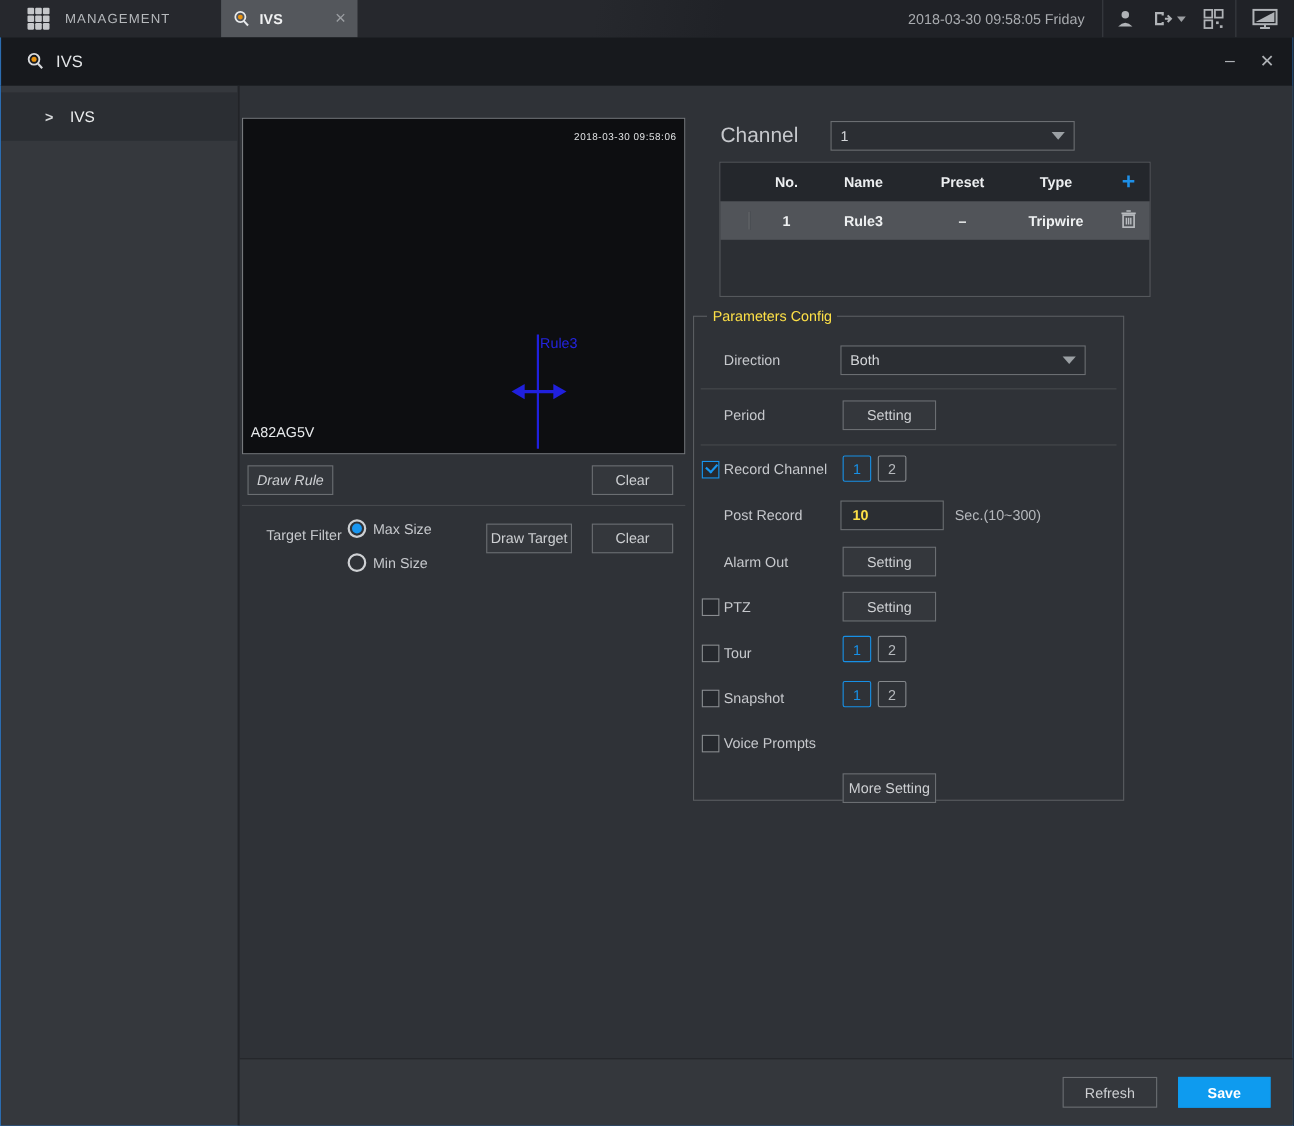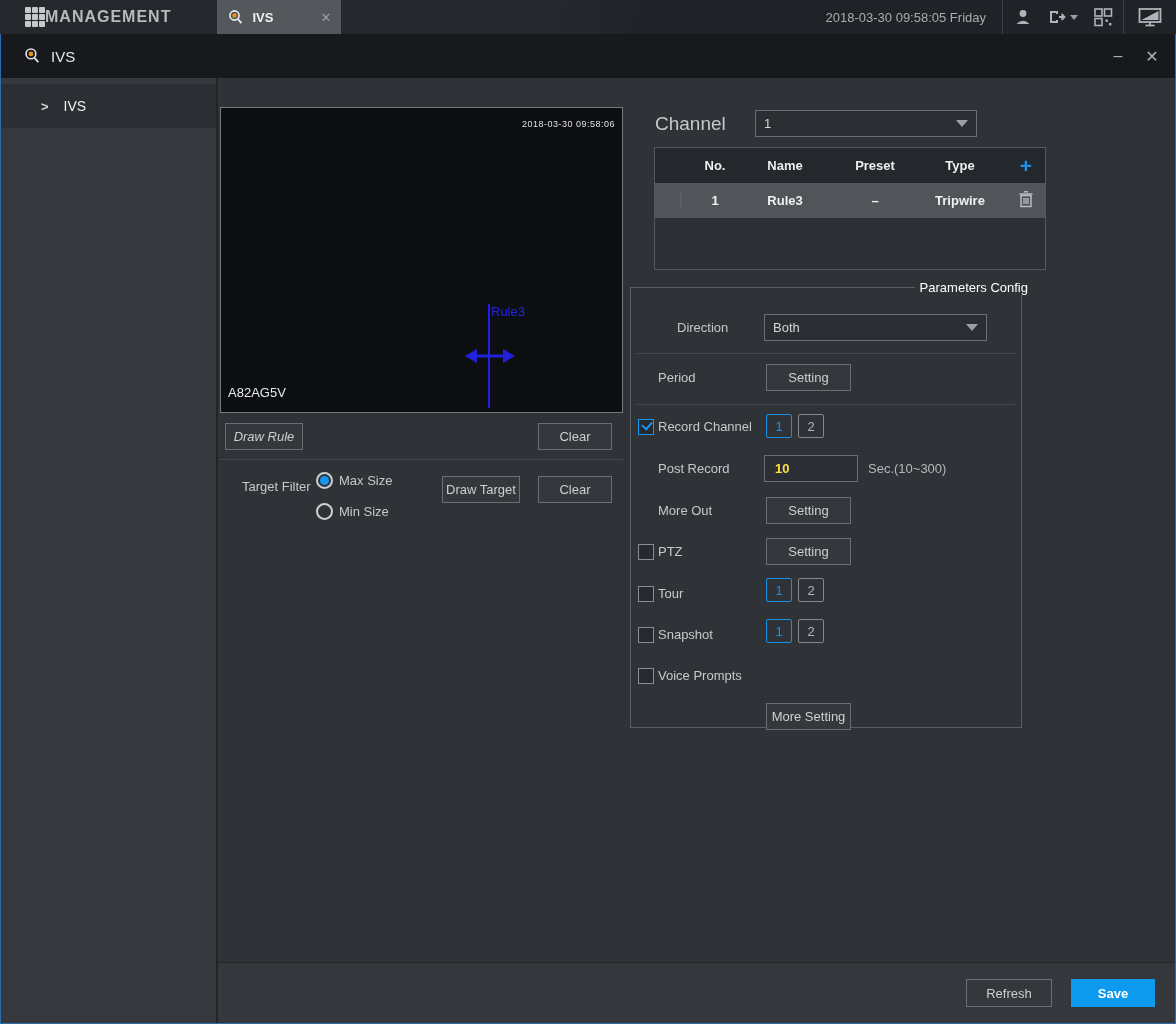--- a/index.html
+++ b/index.html
@@ -7,21 +7,21 @@
   body { font-family:"Liberation Sans","DejaVu Sans",sans-serif; }
   .app { position:relative; width:1176px; height:1024px; overflow:hidden; background:#2f3237; }
 
   
   .topbar { position:absolute; left:0; top:0; width:1176px; height:34px;
     background:linear-gradient(100deg,#26282d 0%,#26282d 46%,#202227 56%,#202227 100%);
     display:flex; align-items:center; }
   .grid-icon { display:grid; grid-template-columns:repeat(3,6px); grid-template-rows:repeat(3,6px);
     gap:1px; margin-left:25px; }
   .grid-icon span { background:#c6c8cb; border-radius:1px; }
-  .mgmt-label { color:#b7babd; font-size:16px; font-weight:bold; letter-spacing:1px; }
+  .mgmt-label { color:#b7babd; font-size:12px; font-weight:normal; letter-spacing:1px; margin-left:14px; }
   .tab-active { height:34px; margin-left:46px; width:124px; background:#54575c;
     display:flex; align-items:center; padding:0 10px; }
   .tab-active .tab-label { color:#f0f1f2; font-size:13px; font-weight:bold; margin-left:8px; }
   .tab-close { margin-left:auto; color:#9b9ea2; font-size:13px; cursor:default; }
   .topbar-right { margin-left:auto; display:flex; align-items:center; height:100%; }
   .datetime { color:#a8abaf; font-size:13px; margin-right:16px; }
   .tb-sep { width:1px; height:34px; background:#3a3d42; }
   .tb-icon { display:flex; align-items:center; justify-content:center; width:40px; height:34px; }
   .caret-s { width:0; height:0; border-left:4px solid transparent; border-right:4px solid transparent;
     border-top:5px solid #9b9ea2; margin-left:2px; }
@@ -88,21 +88,21 @@
   .checkbox { width:16px; height:16px; border:1px solid #8a8d91; background:#26292e; position:relative; }
   .checkbox.dark { border-color:#5a5d61; margin-left:11px; }
   .checkbox.checked { border-color:#1796f0; }
   .checkbox.checked::after { content:""; position:absolute; left:3px; top:1px; width:8px; height:5px;
     border-left:2px solid #1796f0; border-bottom:2px solid #1796f0; transform:rotate(-48deg); }
   .trash { width:16px; height:18px; margin:0 auto; }
 
   
   .params { position:absolute; left:412px; top:202px; width:392px; height:448px;
     border:1px solid #5a5d61; color:#c6c8cc; }
-  .params legend { margin-left:12px; padding:0 5px; font-size:13px; color:#ffffff;text-align:right; }
+  .params legend { margin-left:12px; padding:0 5px; font-size:13px; color:#fde047; }
   .p-label { position:absolute; font-size:13px; color:#c6c8cc; height:27px; line-height:27px; }
   .p-sep { position:absolute; left:6px; width:378px; height:1px; background:#46494d; }
   .setting-btn { position:absolute; width:85px; height:27px; }
   .p-input { position:absolute; background:#2b2e33; border:1px solid #6b6e72; color:#fde047;
     font-size:13px; font-weight:bold; padding-left:10px; width:94px; height:27px; outline:none;
     font-family:"Liberation Sans",sans-serif; }
   .p-unit { position:absolute; font-size:13px; color:#b5b8bc; height:27px; line-height:27px; }
   .pills { position:absolute; display:flex; gap:6px; }
   .pill { width:26px; height:24px; border:1px solid #85888c; border-radius:2px; color:#b5b8bc;
     font-size:13px; display:flex; align-items:center; justify-content:center; cursor:default; }
@@ -265,21 +265,21 @@
               <line x1="8" y1="8" x2="8" y2="14" stroke="#b9bcc0" stroke-width="1.3"></line>
               <line x1="10" y1="8" x2="10" y2="14" stroke="#b9bcc0" stroke-width="1.3"></line>
             </svg>
           </div>
         </div>
       </div>
 
       <fieldset class="params">
         <legend>Parameters Config</legend>
 
-        <div class="p-label" style="left:27px; top:19px;margin-left:19px;">Direction</div>
+        <div class="p-label" style="left:27px; top:19px;">Direction</div>
         <div class="dropdown dd-in-params" style="left:133px; top:19px;">
           <span class="dd-val">Both</span>
           <span class="dd-caret"></span>
         </div>
 
         <div class="p-sep" style="top:58px;"></div>
 
         <div class="p-label" style="left:27px; top:69px;">Period</div>
         <div class="btn setting-btn" style="left:135px; top:69px;">Setting</div>
 
@@ -289,21 +289,21 @@
         <div class="p-label" style="left:27px; top:118px;">Record Channel</div>
         <div class="pills" style="left:135px; top:119px;">
           <span class="pill on">1</span>
           <span class="pill">2</span>
         </div>
 
         <div class="p-label" style="left:27px; top:160px;">Post Record</div>
         <input class="p-input" style="left: 133px; top: 160px;" value="10">
         <div class="p-unit" style="left:237px; top:160px;">Sec.(10~300)</div>
 
-        <div class="p-label" style="left:27px; top:202px;">More Out</div>
+        <div class="p-label" style="left:27px; top:202px;">Alarm Out</div>
         <div class="btn setting-btn" style="left:135px; top:202px;">Setting</div>
 
         <span class="checkbox p-check" style="left:7px; top:249px;"></span>
         <div class="p-label" style="left:27px; top:243px;">PTZ</div>
         <div class="btn setting-btn" style="left:135px; top:243px;">Setting</div>
 
         <span class="checkbox p-check" style="left:7px; top:291px;"></span>
         <div class="p-label" style="left:27px; top:285px;">Tour</div>
         <div class="pills" style="left:135px; top:283px;">
           <span class="pill on">1</span>

